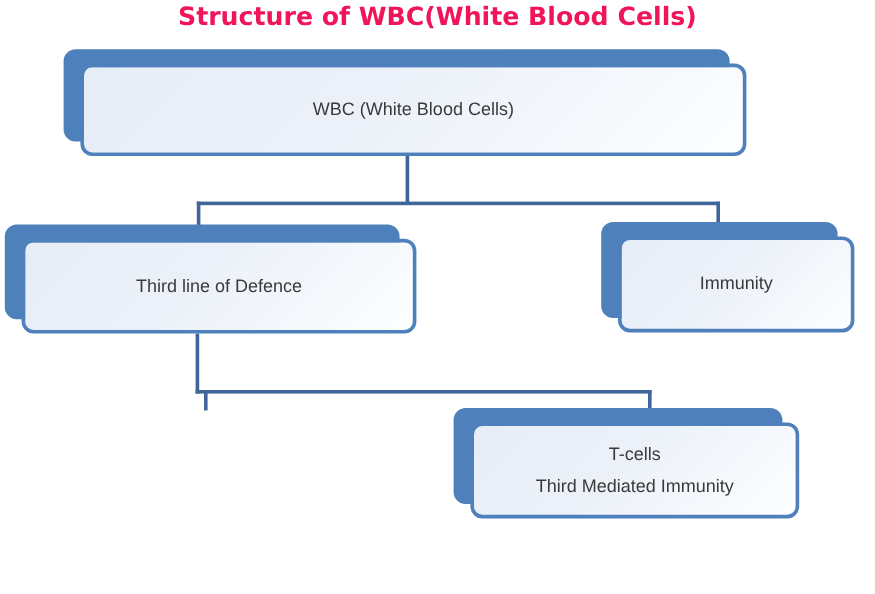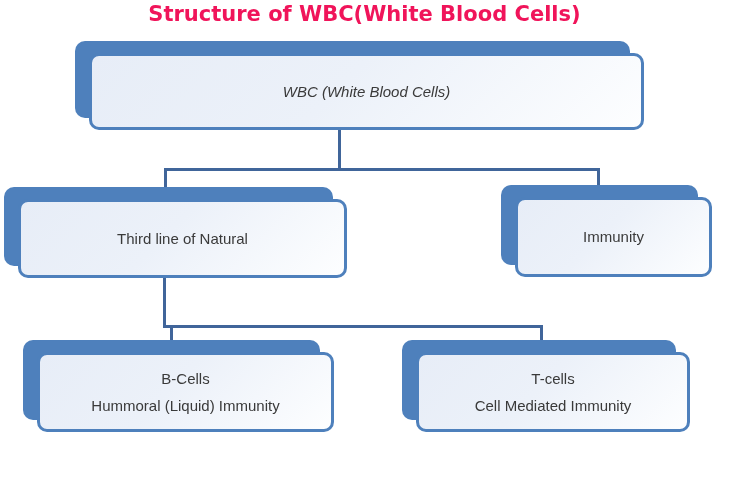--- a/index.html
+++ b/index.html
@@ -66,50 +66,43 @@
   <div class="conn" style="left:338px; top:130px; width:3px; height:40px;"></div>
   <div class="conn" style="left:164px; top:168px; width:436px; height:3px;"></div>
   <div class="conn" style="left:164px; top:168px; width:3px; height:21px;"></div>
   <div class="conn" style="left:597px; top:168px; width:3px; height:20px;"></div>
 
   <div class="conn" style="left:163px; top:278px; width:3px; height:50px;"></div>
   <div class="conn" style="left:163px; top:325px; width:380px; height:3px;"></div>
   <div class="conn" style="left:170px; top:325px; width:3px; height:17px;"></div>
   <div class="conn" style="left:540px; top:325px; width:3px; height:17px;"></div>
 
-  <div class="node" style="left:89px; top:53px; width:555px; height:77px;font-style:italic;">
+  <div class="node" style="left:67px; top:53px; width:555px; height:77px;">
     <div class="back"></div>
     <div class="front">
       <div>WBC (White Blood Cells)</div>
     </div>
   </div>
 
   <div class="node" style="left:18px; top:199px; width:329px; height:79px;">
     <div class="back"></div>
     <div class="front">
-      <div>Third line of Natural</div>
+      <div>Third line of Defence</div>
     </div>
   </div>
 
   <div class="node" style="left:515px; top:197px; width:197px; height:80px;">
     <div class="back"></div>
     <div class="front">
       <div>Immunity</div>
     </div>
   </div>
 
-  <div class="node" style="left:37px; top:352px; width:297px; height:80px;">
-    <div class="back"></div>
-    <div class="front">
-      <div>B-Cells</div>
-      <div>Hummoral (Liquid) Immunity</div>
-    </div>
-  </div>
 
-  <div class="node" style="left:416px; top:352px; width:274px; height:80px;">
+  <div class="node" style="left:392px; top:352px; width:274px; height:80px;">
     <div class="back"></div>
     <div class="front">
       <div>T-cells</div>
-      <div>Cell Mediated Immunity</div>
+      <div>Third Mediated Immunity</div>
     </div>
   </div>
 
 </div>
 
 </body></html>

